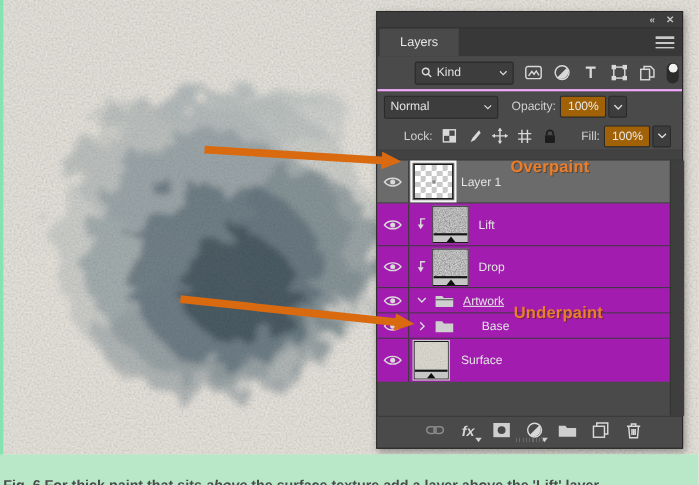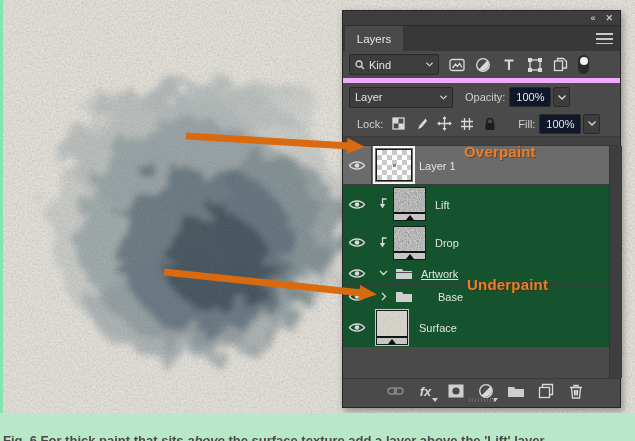--- a/index.html
+++ b/index.html
@@ -19,54 +19,54 @@
   #caption-bar .un { text-decoration:underline; }
 
   
   #layers-panel { position:absolute; left:342px; top:10px; width:279px; height:398px; z-index:10;
                   background:#4a4a4a; border:1px solid #262626; box-shadow:2px 3px 7px rgba(0,0,0,.35);
                   font-size:11px; color:#dcdcdc; }
   .topbar { position:absolute; left:0; top:0; right:0; height:15px; background:#3d3d3d; border-bottom:1px solid #2d2d2d;
             display:flex; justify-content:flex-end; align-items:center; gap:10px; padding-right:7px; }
   .topbar span { color:#c3c3c3; font-size:9px; font-weight:bold; line-height:1; cursor:default; }
   .tabbar { position:absolute; left:0; top:15px; right:0; height:25px; background:#383838; }
-  .tab-active { position:absolute; left:2px; top:0; width:58px; height:25px; background:#4a4a4a;
+  .tab-active { position:absolute; left:2px; top:0; width:72px; height:25px; background:#4a4a4a;
                 display:flex; align-items:center; justify-content:center; font-size:11.5px; color:#e6e6e6; }
   .hamburger { position:absolute; right:7px; top:7px; width:17px; height:11px;
                background:repeating-linear-gradient(#c9c9c9 0 2px, transparent 2px 5px); }
 
   
-  .filter-row { position:absolute; left:0; top:40px; right:0; height:32px; display:flex; align-items:center; border-bottom:5px solid #f0abfc;}
+  .filter-row { position:absolute; left:0; top:40px; right:0; height:32px; display:flex; align-items:center; border-bottom:2px solid #f0abfc;padding-left:28px;}
   .dropdown { height:21px; background:#3d3d3d; border:1px solid #2a2a2a; border-radius:2px;
               display:flex; align-items:center; padding:0 5px; gap:4px; color:#e2e2e2; }
   .dd-chev { margin-left:auto; width:7px; height:5px; }
   .kind-dd { width:90px; margin-left:6px; }
   .ficons { display:flex; align-items:center; gap:9px; margin-left:9px; }
   .fbtn { width:17px; height:17px; display:flex; align-items:center; justify-content:center; }
   .toggle-pill { width:11px; height:19px; background:#2b2b2b; border-radius:6px; position:relative; }
   .toggle-pill::before { content:""; position:absolute; left:1.5px; top:1.5px; width:8px; height:8px; border-radius:50%; background:#f2f2f2; }
 
   .blend-row { position:absolute; left:0; top:72px; right:0; height:28px; display:flex; align-items:center; }
   .mode-dd { width:104px; margin-left:6px; }
   .num-label { margin-left:12px; color:#cfcfcf; }
-  .num-box { margin-left:4px; width:42px; height:20px; background:#0f172a; border:1px solid #2a2a2a; border-radius:2px;
+  .num-box { margin-left:4px; width:42px; height:20px; background:#a16207; border:1px solid #2a2a2a; border-radius:2px;
              display:flex; align-items:center; justify-content:center; color:#e8e8e8; }
   .chev-box { margin-left:2px; width:17px; height:20px; background:#3d3d3d; border:1px solid #2a2a2a; border-radius:2px;
               display:flex; align-items:center; justify-content:center; }
 
   .lock-row { position:absolute; left:0; top:100px; right:0; height:26px; display:flex; align-items:center; border-bottom:1px solid #3c3c3c;}
-  .lock-label { margin-left:14px; color:#cfcfcf; }
+  .lock-label { margin-left:24px; color:#cfcfcf; }
   .licons { display:flex; align-items:center; gap:7px; margin-left:7px; }
   .lbtn { width:16px; height:16px; display:flex; align-items:center; justify-content:center; }
   .gap-strip { position:absolute; left:0; top:126px; right:0; height:9px; background:#424242; border-bottom:1px solid #383838; }
 
   
   .layer-list { position:absolute; left:0; top:135px; width:266px; height:232px; }
   .scroll-strip { position:absolute; left:266px; top:135px; width:13px; height:232px; background:#3e3e3e; border-left:1px solid #343434; }
-  .lrow { position:relative; width:266px; background:#14532d; border-bottom:1px solid #3a3a3a; }
+  .lrow { position:relative; width:266px; background:#a21caf; border-bottom:1px solid #3a3a3a; }
   .lrow.sel { background:#6b6b6b; }
   .lrow .eye-cell { position:absolute; left:0; top:0; bottom:0; width:29px; border-right:1px solid #3b3b3b;
                     display:flex; align-items:center; justify-content:center; }
   .eye-cell.green { background:#6c8f3a; }
   .lname { position:absolute; color:#e3e3e3; font-size:11px; white-space:nowrap; }
   .thumb { position:absolute; border:1px solid #1a1a1a; overflow:hidden; background:#fff; }
   .checker { background:conic-gradient(#c9c9c9 25%, #ffffff 0 50%, #c9c9c9 0 75%, #ffffff 0) 0 0/10px 10px; }
   .checker::after { content:""; position:absolute; left:50%; top:50%; width:3px; height:3px; margin:-1px 0 0 -1px; background:#8a8a8a; }
   .slider-strip { position:absolute; left:0; right:0; bottom:0; height:8px; background:#c6c6c6; border-top:2px solid #141414; }
   .slider-strip::before { content:""; position:absolute; left:50%; top:1px; margin-left:-4px;
@@ -186,21 +186,21 @@
               <rect class="st" x="1.5" y="4" width="8" height="9.5"></rect>
               <path class="st" d="M4.5 4 V1.5 h6 l3 3 V11 h-4"></path>
             </svg>
         </div>
         <div class="toggle-pill"></div>
       </div>
     </div>
 
     <div class="blend-row">
       <div class="dropdown mode-dd">
-        <span>Layer</span>
+        <span>Normal</span>
         <svg class="dd-chev" viewBox="0 0 8 5">
             <path d="M0.5 0.5 L4 4 L7.5 0.5" class="st"></path>
           </svg>
       </div>
       <span class="num-label">Opacity:</span>
       <div class="num-box">100%</div>
       <div class="chev-box">
         <svg width="8" height="5" viewBox="0 0 8 5">
             <path d="M0.5 0.5 L4 4 L7.5 0.5" class="st"></path>
           </svg>

